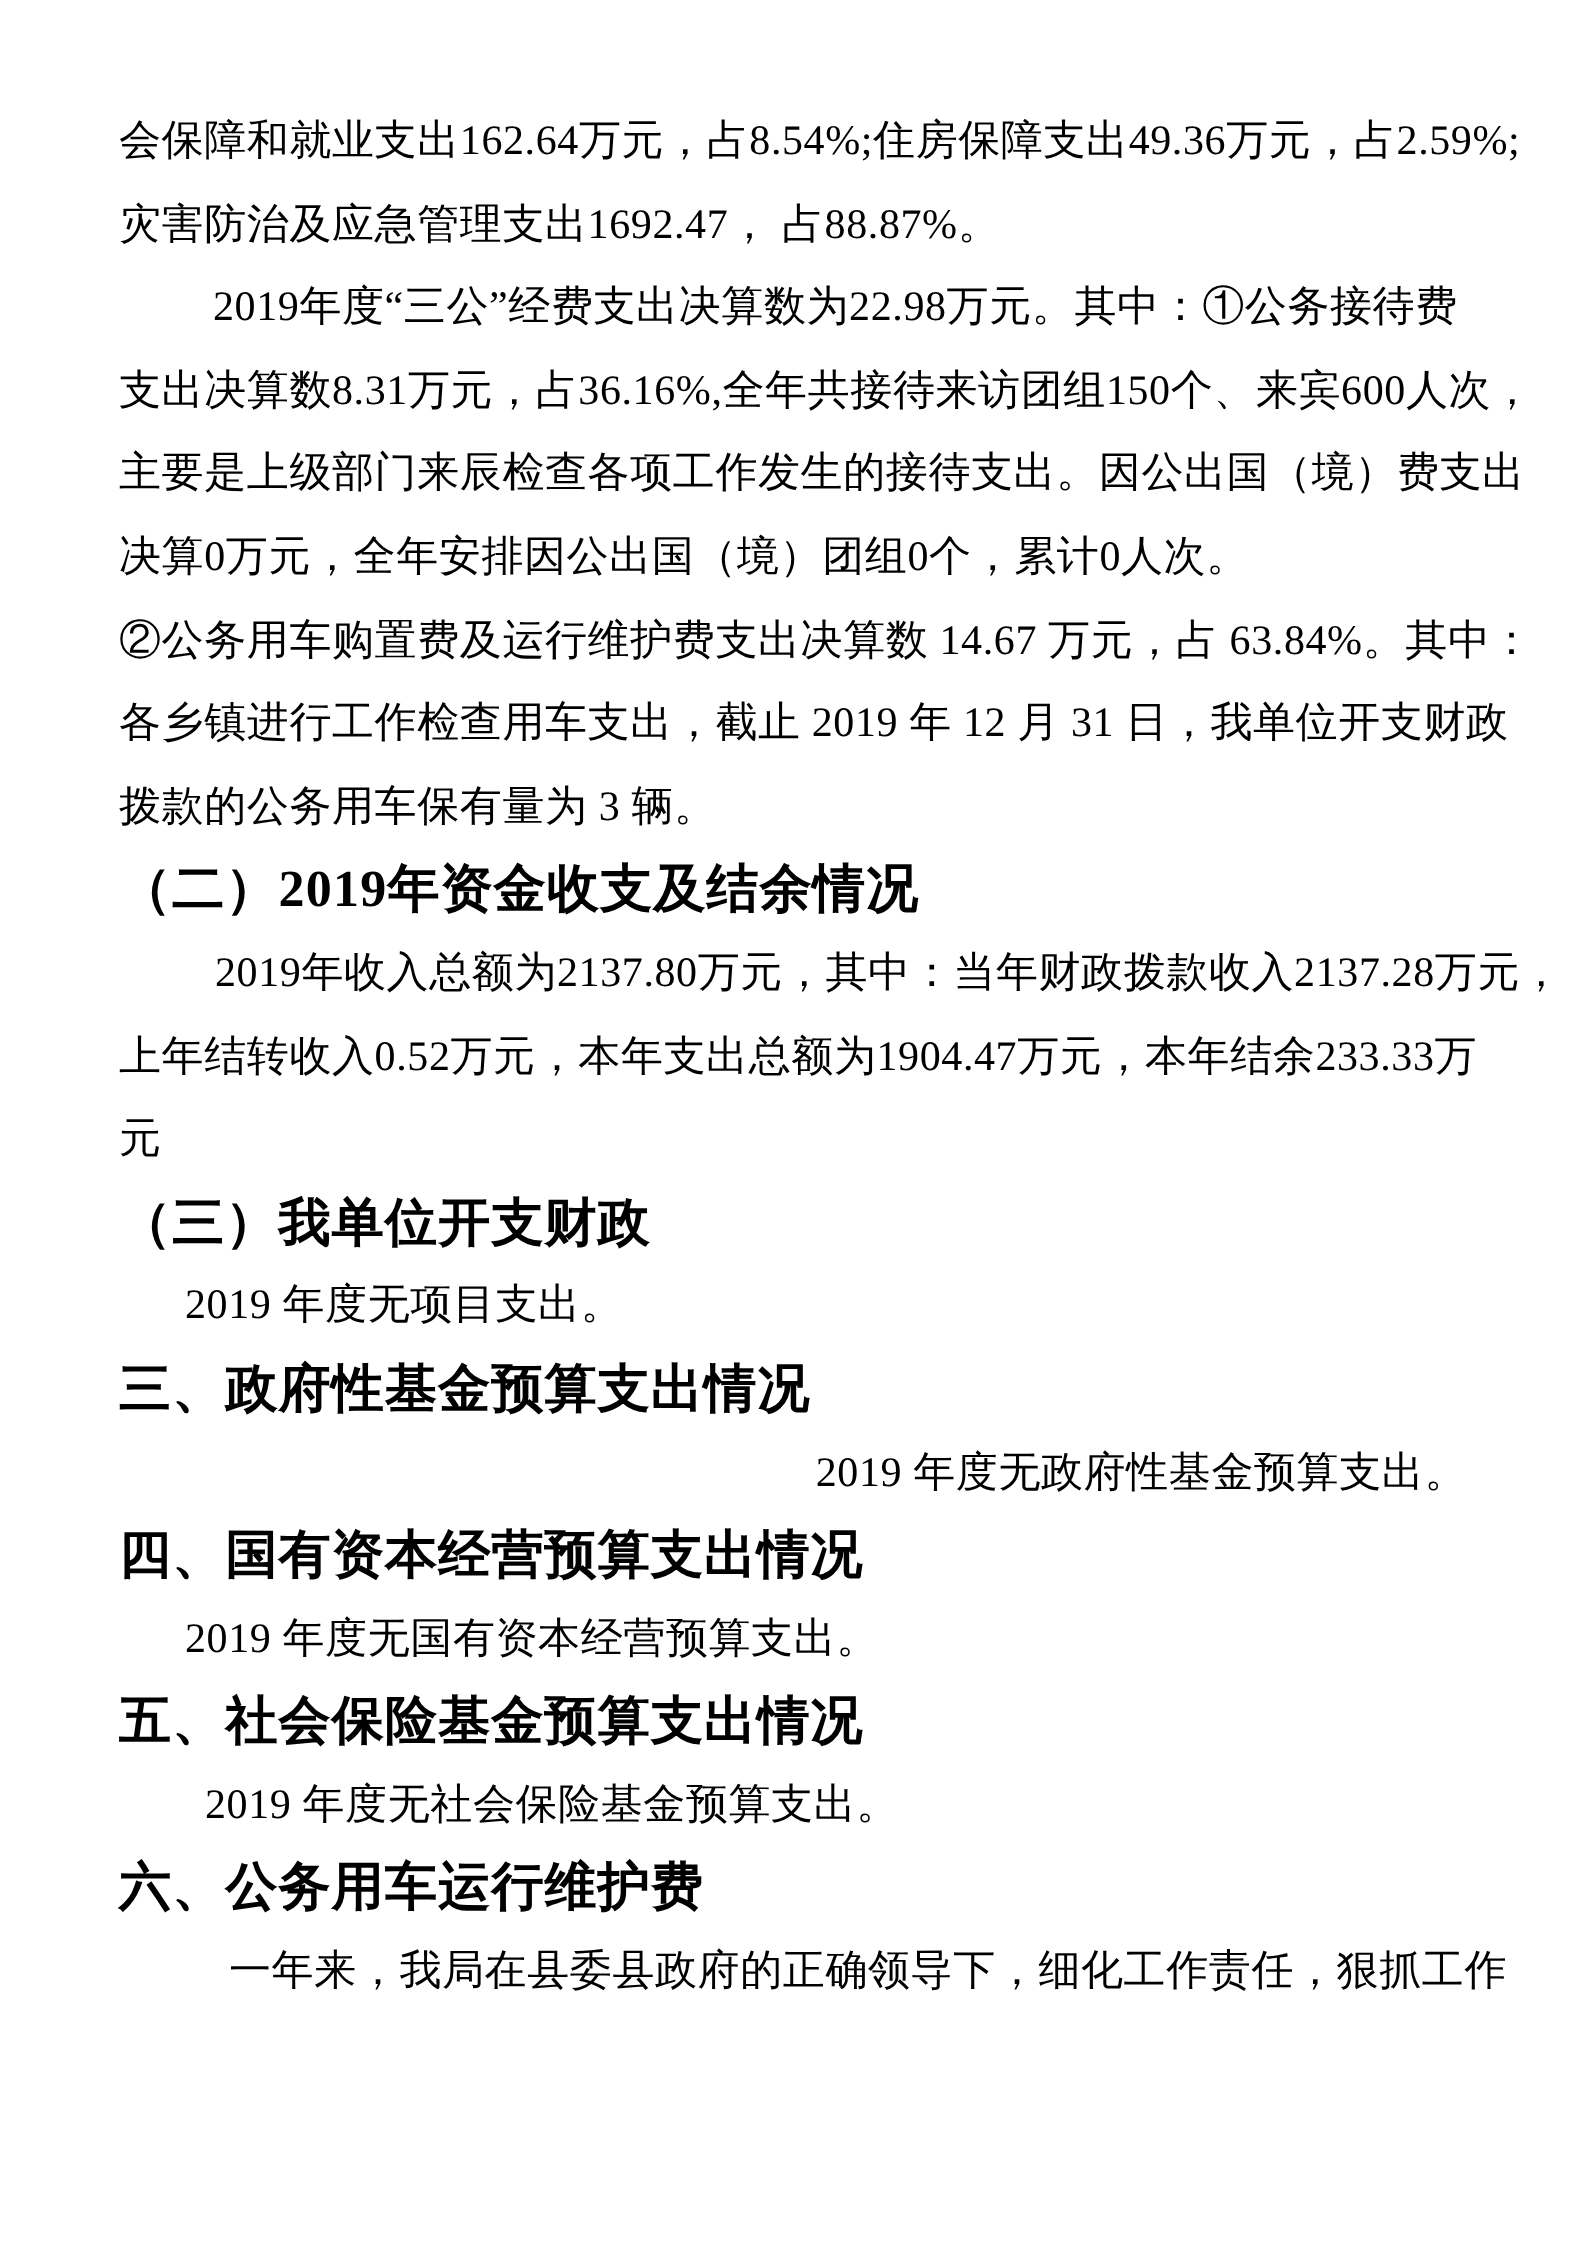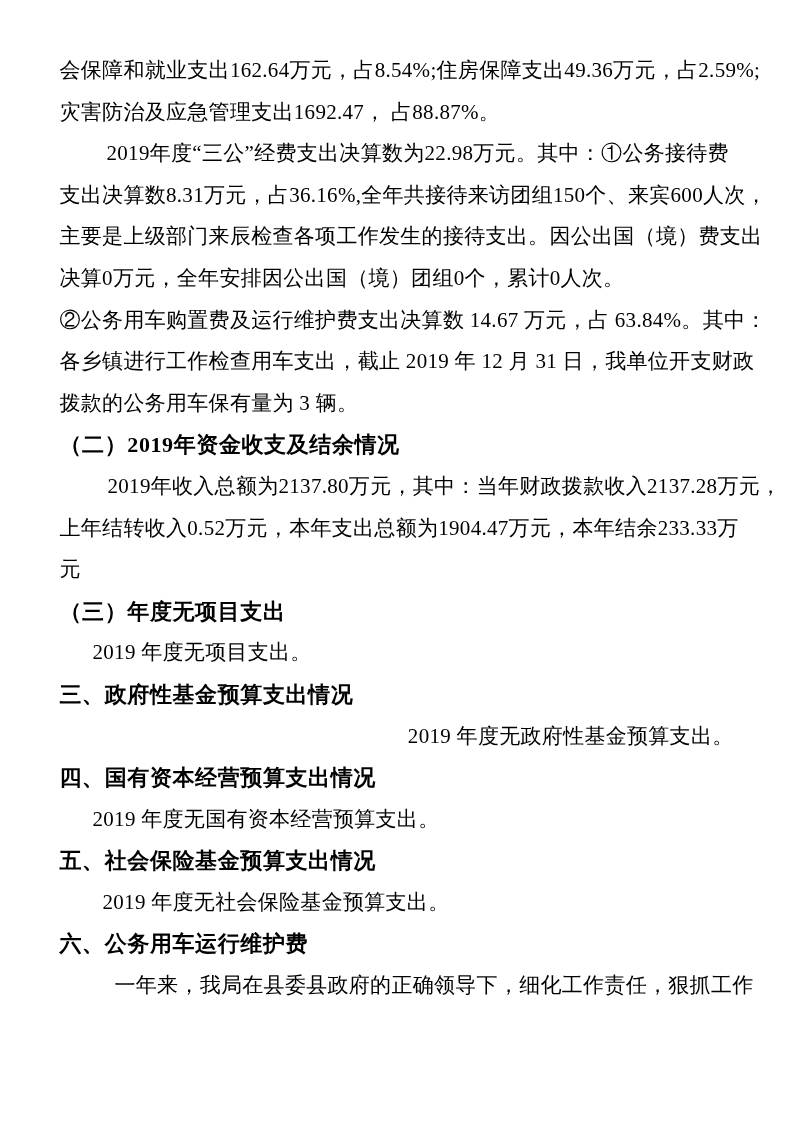--- a/index.html
+++ b/index.html
@@ -21,21 +21,21 @@
   }
   .line {
     height: 41.6px;
     line-height: 41.6px;
     font-size: 21px;
     white-space: nowrap;
     letter-spacing: 0.3px;
   }
   .line.heading {
     font-weight: bold;
-    font-size: 22px;
+    font-size: 26px;
     letter-spacing: 0.6px;
   }
 </style>
 </head>
 <body>
 
 <div class="page">
   <div id="content">
       <div class="line body">会保障和就业支出162.64万元，占8.54%;住房保障支出49.36万元，占2.59%;</div>
       <div class="line body">灾害防治及应急管理支出1692.47， 占88.87%。</div>
@@ -43,21 +43,21 @@
       <div class="line body">支出决算数8.31万元，占36.16%,全年共接待来访团组150个、来宾600人次，</div>
       <div class="line body">主要是上级部门来辰检查各项工作发生的接待支出。因公出国（境）费支出</div>
       <div class="line body">决算0万元，全年安排因公出国（境）团组0个，累计0人次。</div>
       <div class="line body">②公务用车购置费及运行维护费支出决算数 14.67 万元，占 63.84%。其中：</div>
       <div class="line body">各乡镇进行工作检查用车支出，截止 2019 年 12 月 31 日，我单位开支财政</div>
       <div class="line body">拨款的公务用车保有量为 3 辆。</div>
       <div class="line heading">（二）2019年资金收支及结余情况</div>
       <div class="line body" style="padding-left: 48px;">2019年收入总额为2137.80万元，其中：当年财政拨款收入2137.28万元，</div>
       <div class="line body">上年结转收入0.52万元，本年支出总额为1904.47万元，本年结余233.33万</div>
       <div class="line body">元</div>
-      <div class="line heading">（三）年度无项目支出</div>
+      <div class="line heading">（三）我单位开支财政</div>
       <div class="line body" style="padding-left: 33px;">2019 年度无项目支出。</div>
       <div class="line heading">三、政府性基金预算支出情况</div>
       <div class="line body" style="padding-left: 32px; text-align: right;">2019 年度无政府性基金预算支出。</div>
       <div class="line heading">四、国有资本经营预算支出情况</div>
       <div class="line body" style="padding-left: 33px;">2019 年度无国有资本经营预算支出。</div>
       <div class="line heading">五、社会保险基金预算支出情况</div>
       <div class="line body" style="padding-left: 43px;">2019 年度无社会保险基金预算支出。</div>
       <div class="line heading">六、公务用车运行维护费</div>
       <div class="line body" style="padding-left: 55px;">一年来，我局在县委县政府的正确领导下，细化工作责任，狠抓工作</div>
     </div>

